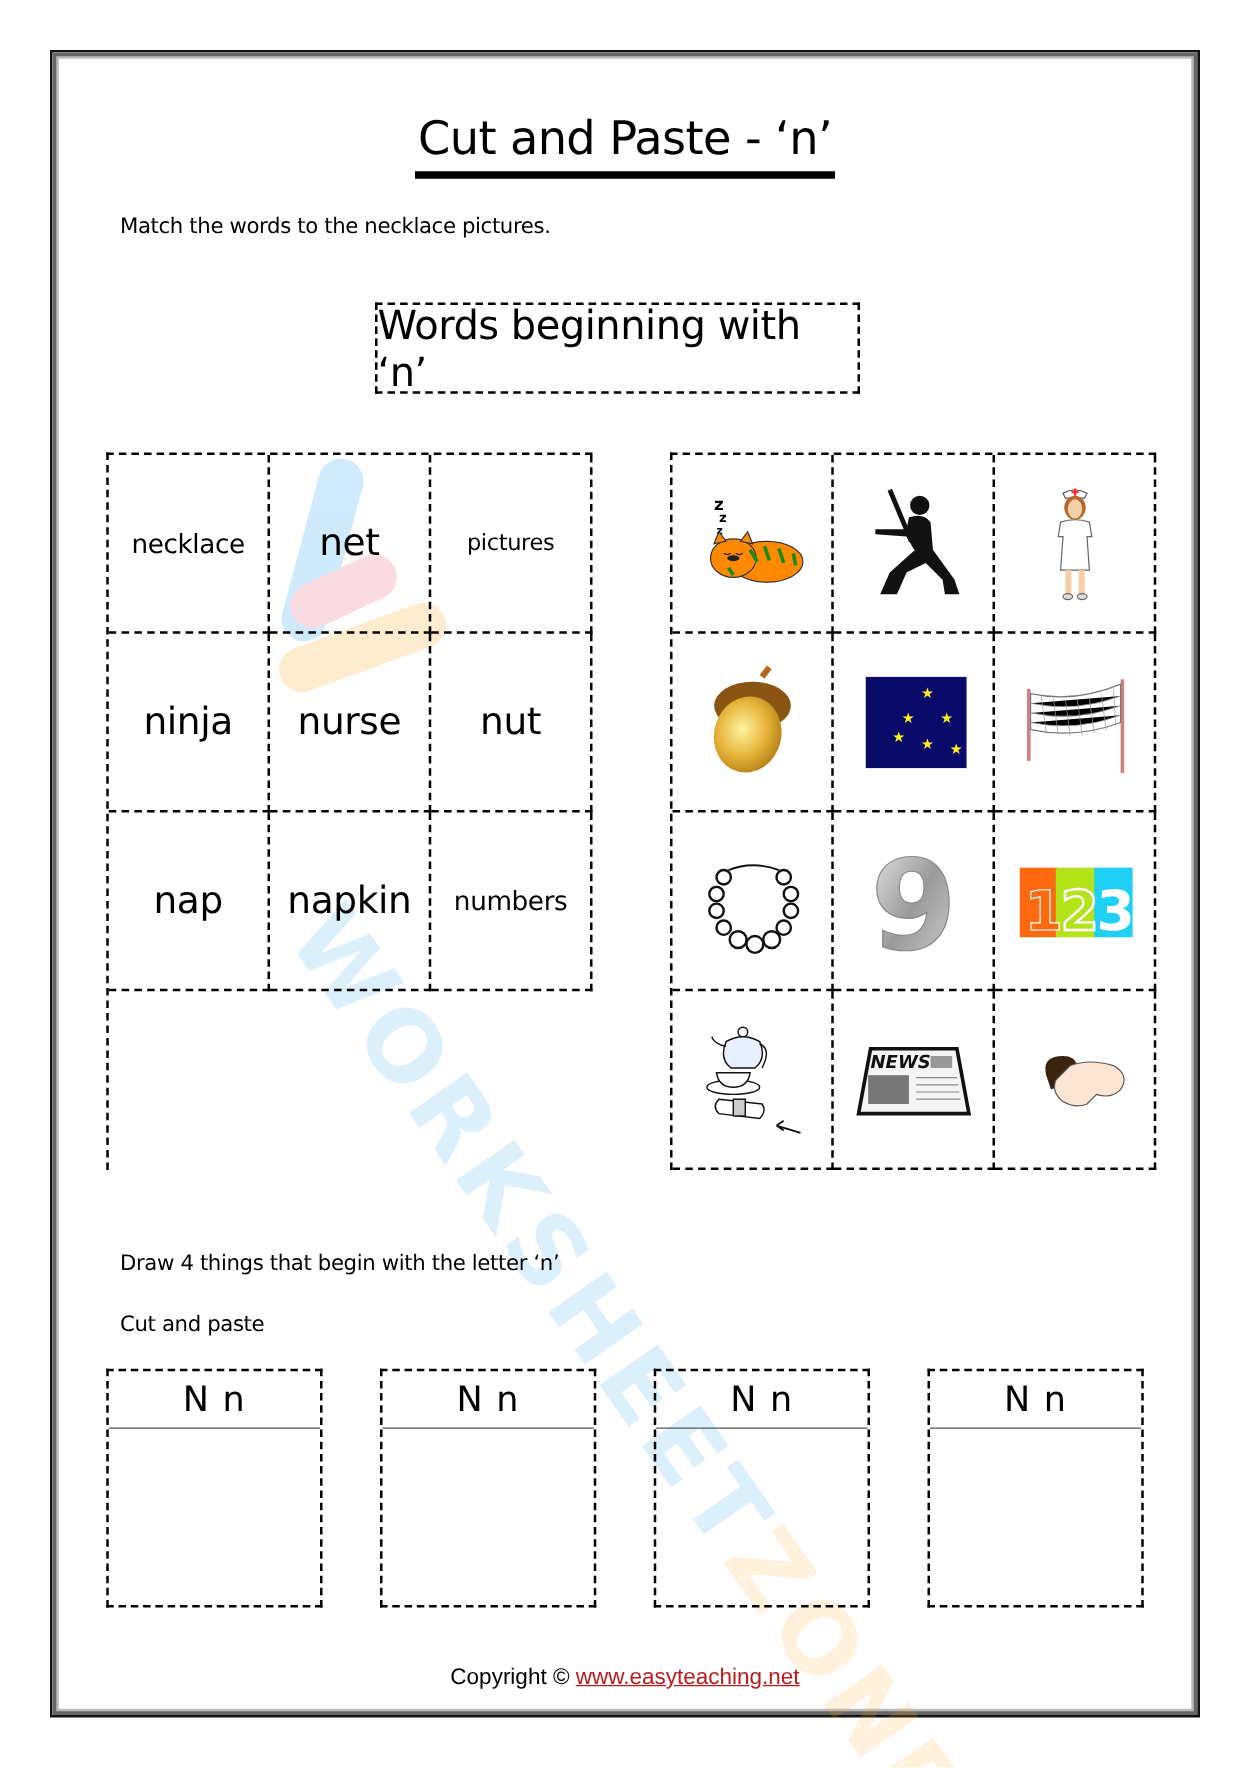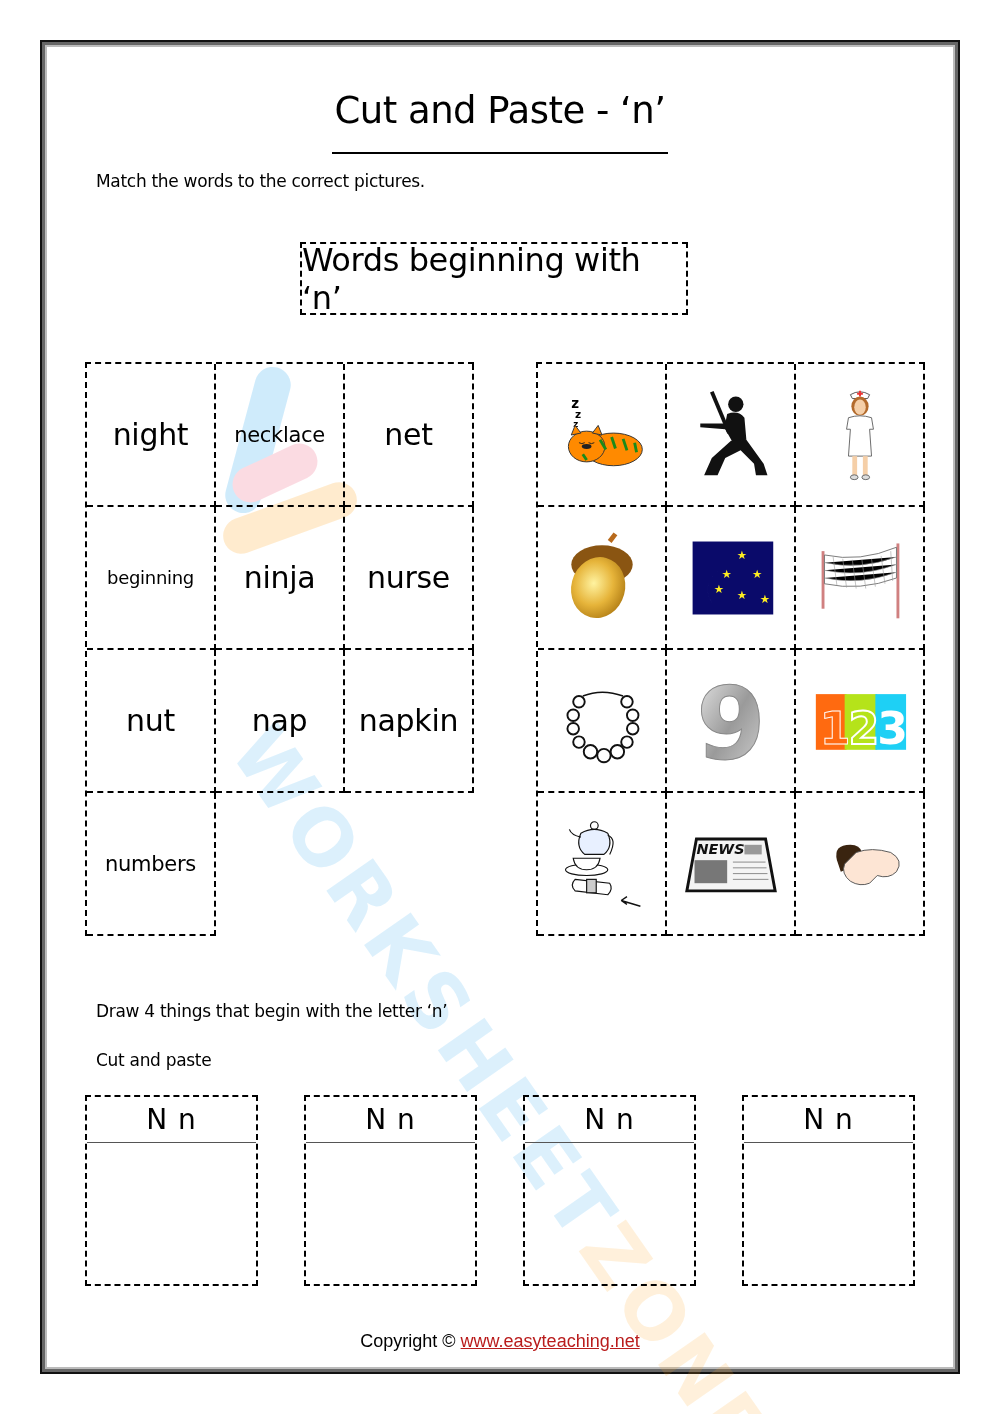--- a/index.html
+++ b/index.html
@@ -9,21 +9,21 @@
   .page-frame {
     position: absolute; left: 40px; top: 40px; width: 920px; height: 1334px;
     border: 2px solid #111;
     box-shadow: inset 0 0 0 3px #666, inset 0 0 0 5px #bbb;
   }
 
   .title {
     position: absolute; left: 0; width: 1000px; top: 88px; text-align: center;
     font-size: 37px; line-height: 46px;
   }
-  .title span { display: inline-block; border-bottom: 2px solid #000000; padding: 0 2px 18px; letter-spacing: -0.5px; }
+  .title span { display: inline-block; border-bottom: 6px solid #000000; padding: 0 2px 3px; letter-spacing: -0.5px; }
 
   .instruction { position: absolute; left: 96px; font-size: 17px; line-height: 22px; letter-spacing: -0.3px; }
 
   .heading-box {
     position: absolute; left: 300px; top: 242px; width: 388px; height: 73px;
     border: 2px dashed #000;
     display: flex; align-items: center; justify-content: center;
     font-size: 32px; letter-spacing: -0.4px;
   }
 
@@ -82,39 +82,36 @@
       <rect x="60" y="10" width="36" height="150" rx="18" fill="#2aa7f0" transform="rotate(15 78 85)"></rect>
       <rect x="50" y="100" width="90" height="36" rx="18" fill="#f06080" transform="rotate(-25 95 118)"></rect>
       <rect x="40" y="145" width="140" height="36" rx="18" fill="#ffa726" transform="rotate(-20 110 163)"></rect>
     </g>
   </svg>
   <div class="wm-text"><span class="b">WORKSHEET</span><span class="o">ZONE</span></div>
 </div>
 
 <div class="title"><span>Cut and Paste - ‘n’</span></div>
 
-<div class="instruction" style="top:170px">Match the words to the correct pictures.</div>
+<div class="instruction" style="top:170px">Match the words to the necklace pictures.</div>
 
 <div class="heading-box">
     <span>Words beginning with ‘n’</span>
   </div>
 
 <div class="grid" style="left:85px;top:362px">
   <div class="cell">
-      <span class="word">night</span>
-    </div>
-  <div class="cell">
       <span class="word small">necklace</span>
     </div>
   <div class="cell">
       <span class="word">net</span>
     </div>
 
   <div class="cell">
-      <span class="word xsmall">beginning</span>
+      <span class="word xsmall">pictures</span>
     </div>
   <div class="cell">
       <span class="word">ninja</span>
     </div>
 
   <div class="cell">
       <span class="word">nurse</span>
     </div>
   <div class="cell">
       <span class="word">nut</span>

